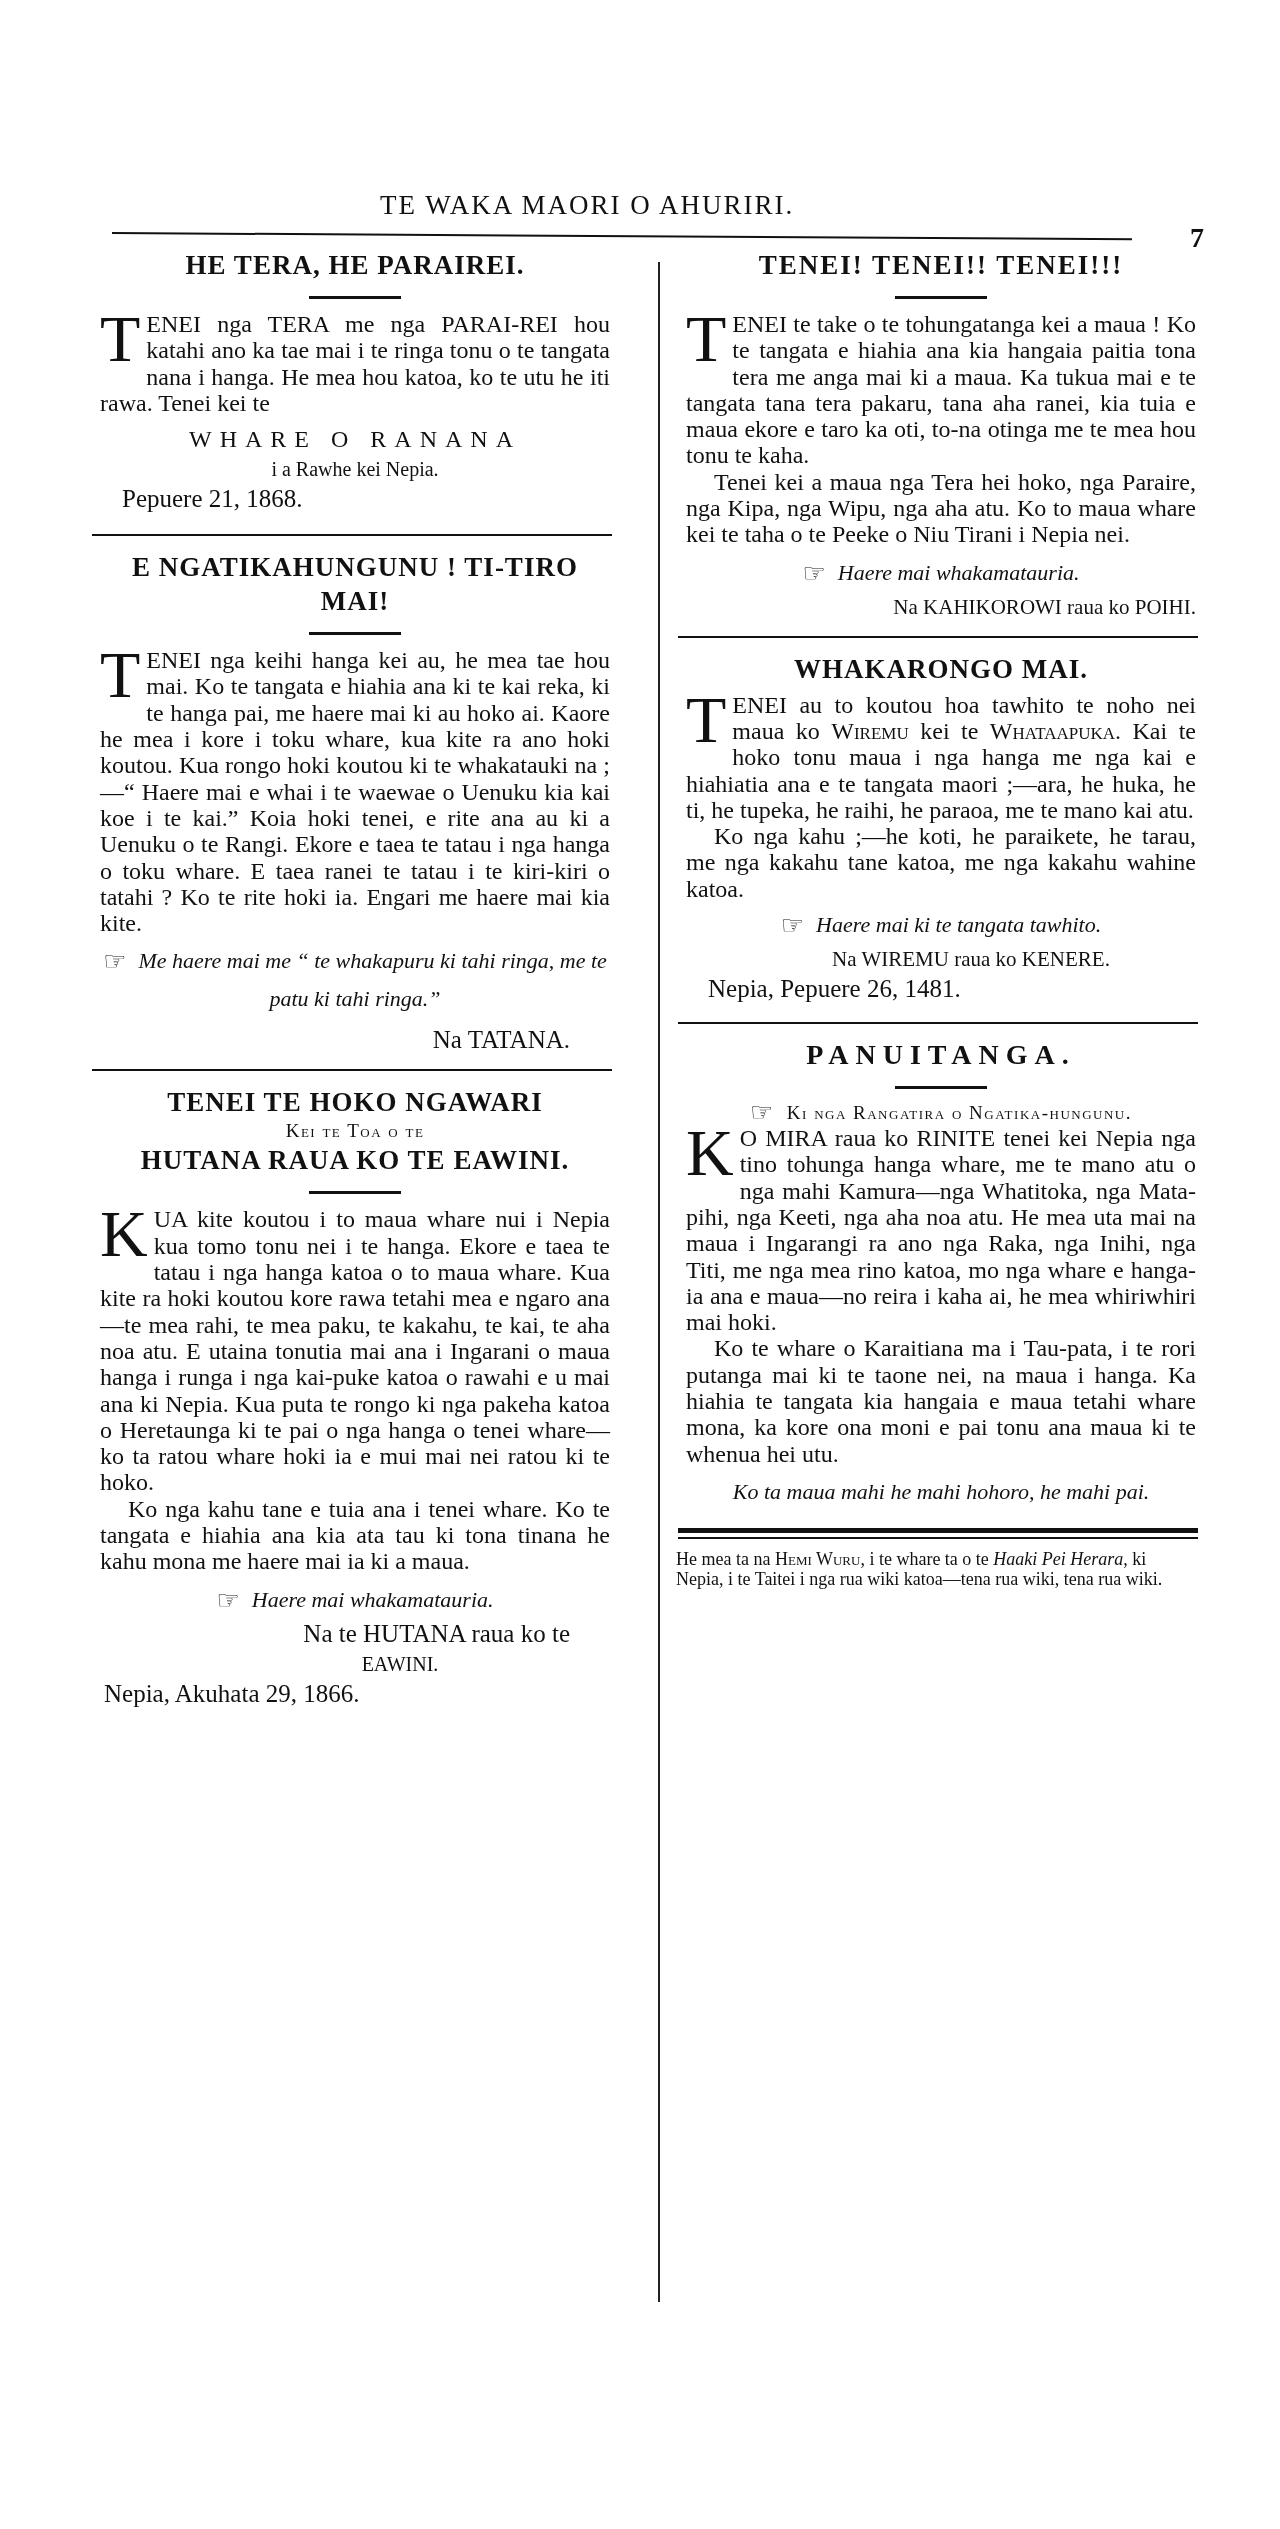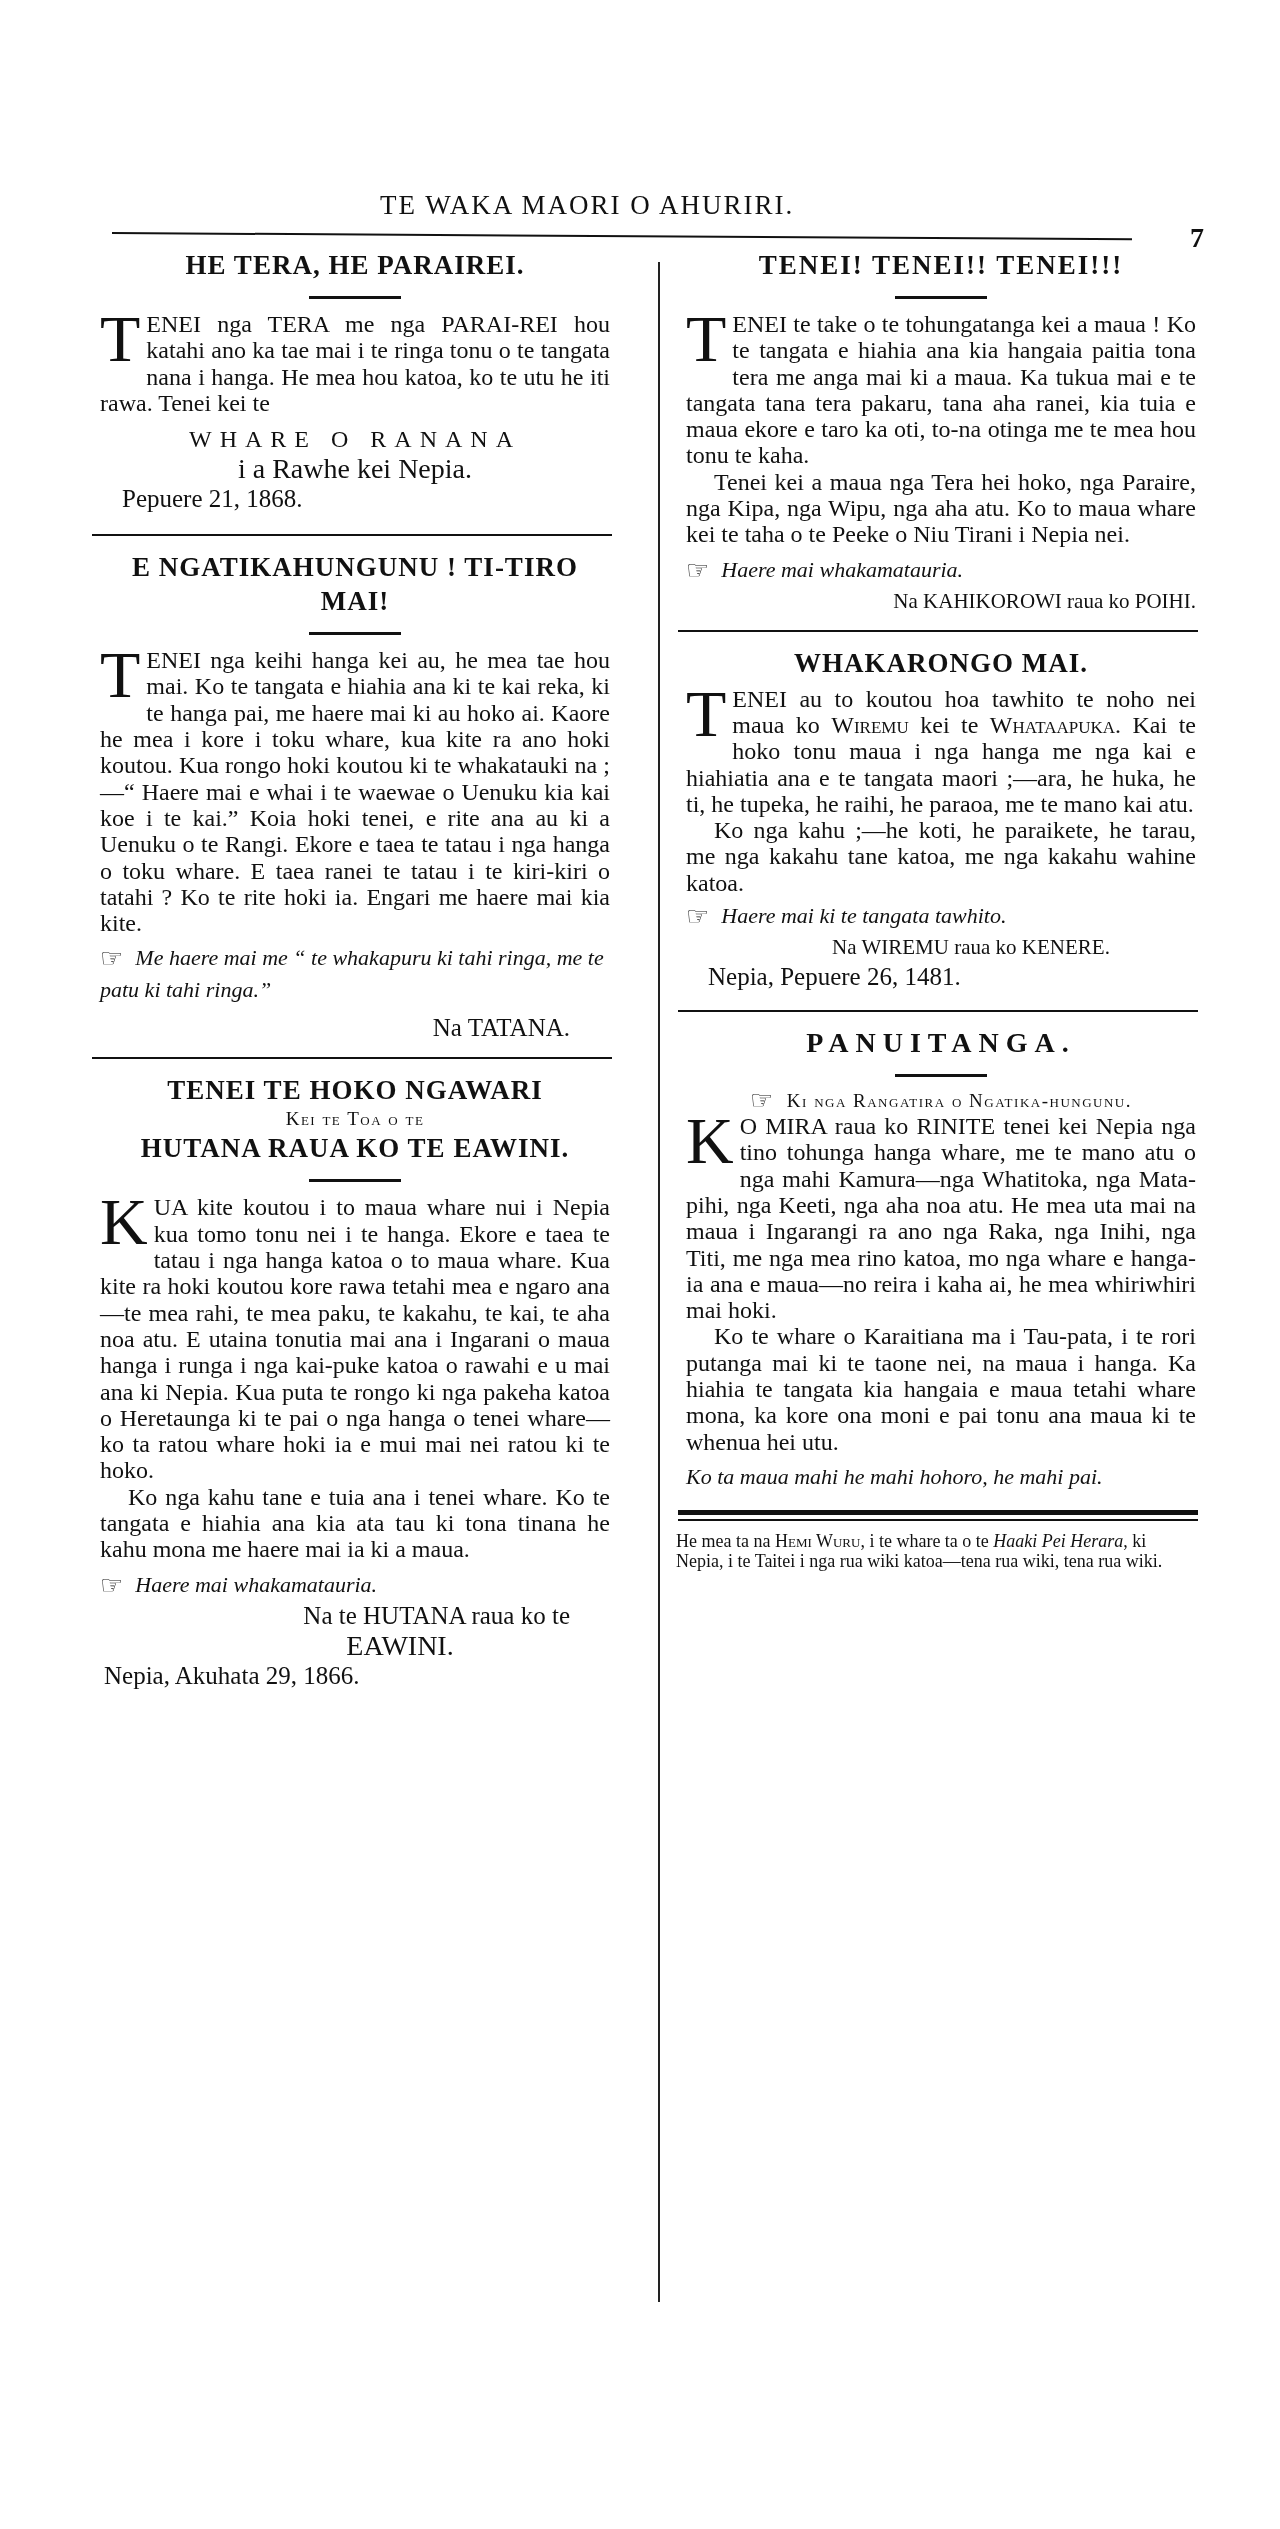--- a/index.html
+++ b/index.html
@@ -24,26 +24,26 @@
   .head { text-align: center; font-size: 27px; letter-spacing: 1px; line-height: 34px; margin: 0; }
   .head.spaced { letter-spacing: 7px; font-size: 28px; }
   .subhead-small { text-align: center; font-size: 19px; letter-spacing: 1.5px; font-variant: small-caps; line-height: 24px; }
   .short-rule { width: 92px; margin: 14px auto 12px; border-top: 3px solid #111; }
 
   .para { font-size: 24px; line-height: 26.3px; text-align: justify; margin: 0; hyphens: none; }
   .para.indent { text-indent: 28px; }
   .dropcap { float: left; font-size: 66px; line-height: 52px; margin: 2px 6px 0 0; font-weight: normal; }
   .caps { font-variant: small-caps; }
 
-  .center-line { text-align: center; font-size: 28px; line-height: 30px; }
+  .center-line { text-align: center; font-size: 20px; line-height: 30px; }
   .center-line.wide { letter-spacing: 8px; font-size: 24px; }
   .date-line { font-size: 25px; line-height: 30px; padding-left: 22px; }
   .sign-line { text-align: right; font-size: 25px; line-height: 30px; padding-right: 40px; }
 
-  .notice { font-style: italic; font-size: 22px; line-height: 31px; }
+  .notice { font-style: italic; font-size: 22px; line-height: 37px; text-align: center; }
   .hand-icon { display: inline-block; font-style: normal; font-size: 26px; margin-right: 12px; vertical-align: -2px; }
 
   .section-rule { border-top: 2px solid #111; margin: 14px 0 14px -8px; width: 520px; }
   .double-rule { margin: 18px 0 10px -8px; width: 520px; border-top: 5px solid #111; border-bottom: 2px solid #111; height: 4px; }
 
   .imprint { font-size: 18px; line-height: 20px; margin: 10px 0 0 -10px; }
   .imprint i { font-style: italic; }
 </style>
 </head>
 <body>

